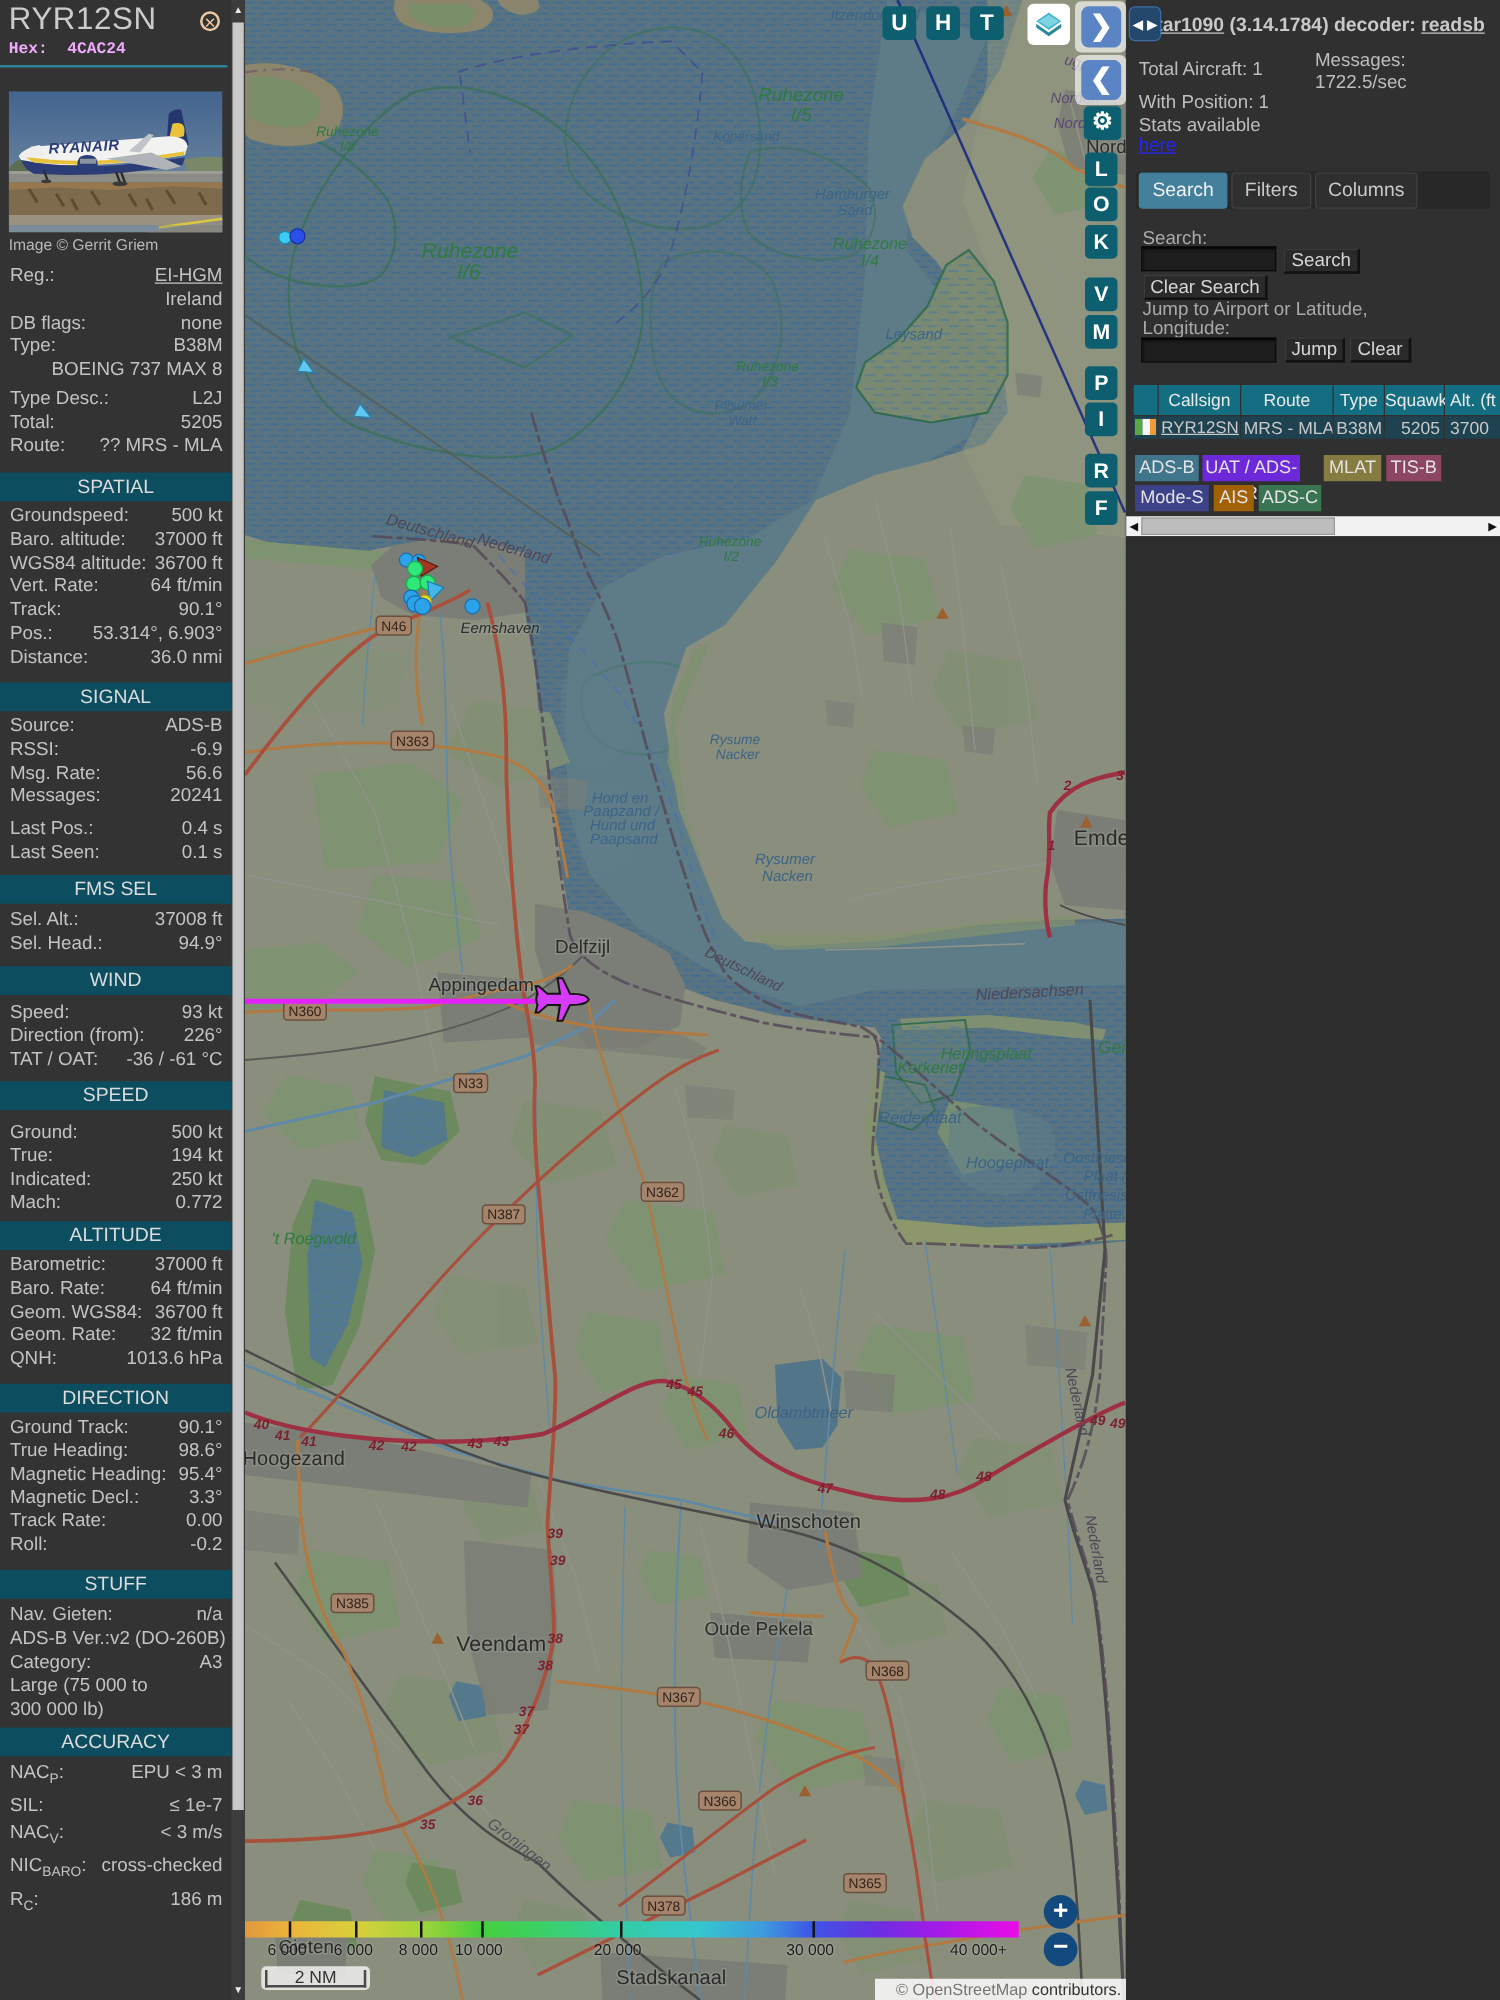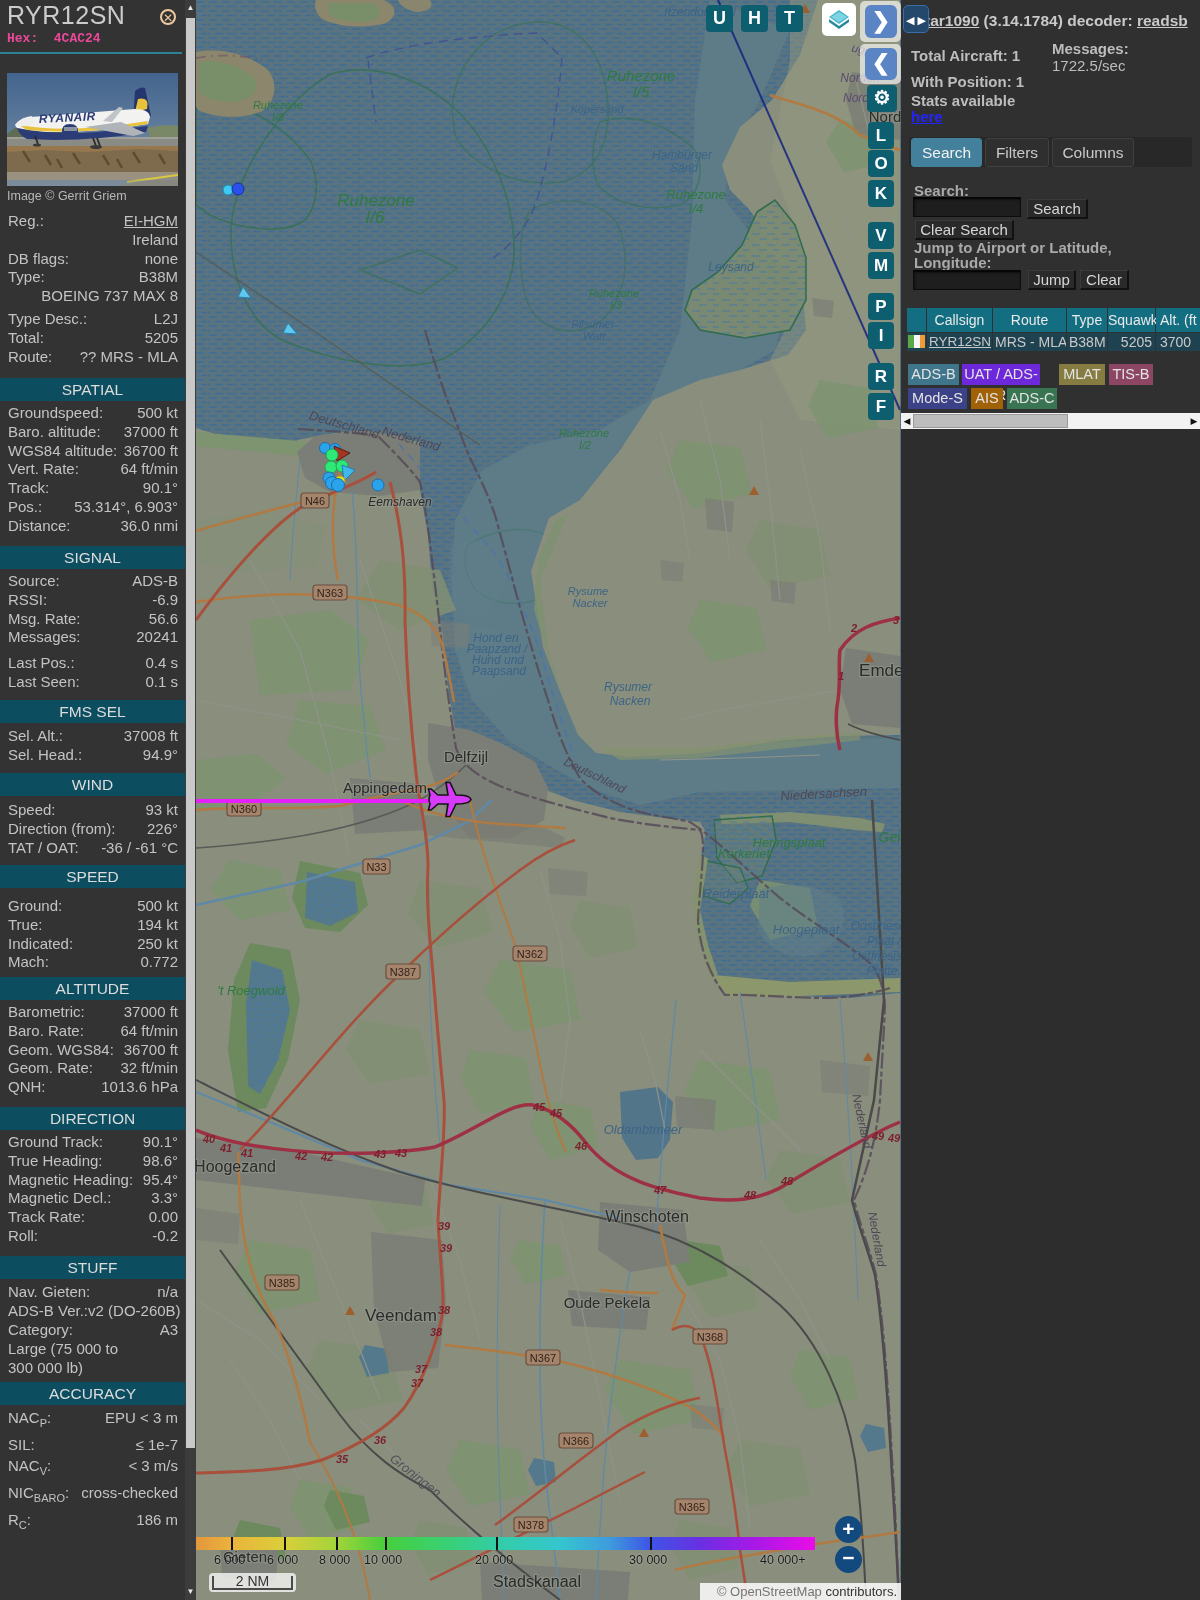--- a/index.html
+++ b/index.html
@@ -5,36 +5,36 @@
 *{box-sizing:border-box}
 body{font-family:"Liberation Sans",sans-serif;-webkit-font-smoothing:antialiased}
 #page{position:relative;width:1200px;height:1600px;overflow:hidden}
 
 #left{position:absolute;left:0;top:0;width:185px;height:1600px;background:#333333;color:#c3c3c3;z-index:5}
 #lsb{position:absolute;left:185px;top:0;width:11px;height:1600px;background:#3c3c3c;z-index:6}
 #lsb .thumb{position:absolute;left:1px;top:18px;width:9px;height:1430px;background:#c9c9c9}
 #lsb .arr{position:absolute;left:0;width:11px;height:16px;color:#e8e8e8;font-size:8px;text-align:center;line-height:16px}
 .titlebig{position:absolute;left:7px;top:1px;font-size:25px;color:#cbcbcb;letter-spacing:.5px}
 .closeb{position:absolute;left:160px;top:9px;width:16px;height:16px;border:2px solid #eec9a0;border-radius:50%;color:#eec9a0;font-size:12px;line-height:15px;text-align:center}
-.hexline{position:absolute;left:7px;top:31px;font-family:"Liberation Mono",monospace;font-weight:bold;font-size:13px;color:#ec4899}
+.hexline{position:absolute;left:7px;top:31px;font-family:"Liberation Mono",monospace;font-weight:bold;font-size:13px;color:#f0abfc}
 .divider{position:absolute;left:0;top:52px;width:182px;height:2px;background:#2d8298}
 #photo{position:absolute;left:7px;top:73px;width:171px;height:113px}
 .photocap{position:absolute;left:7px;top:189px;font-size:12.5px;color:#b8b8b8}
 .rows{position:absolute;left:0;width:185px}
 .row{display:flex;justify-content:space-between;padding:0 7px 0 8px;font-size:15px;line-height:18.8px;white-space:nowrap}
 .row .v{text-align:right}
 .rowr{text-align:right;padding:0 7px;font-size:15px;line-height:18.8px}
 .sec{position:absolute;left:0;width:185px;height:23px;background:#0d4d60;color:#dcdcdc;text-align:center;font-size:15.5px;line-height:23px}
 a.g{color:#c3c3c3;text-decoration:underline}
 sub{font-size:11px}
 .note{position:absolute;left:0;top:1537px;width:183px;text-align:center;font-size:14.5px;line-height:21px;color:#bdbdbd}
 
 #right{position:absolute;left:901px;top:0;width:299px;height:1600px;background:#303030;color:#bdbdbd;z-index:5}
 .r{position:absolute}
-.b{font-weight:bold}
+.b{font-weight:normal}
 #navtg{left:2px;top:5px;width:26px;height:28px;background:#24486b;border:1.5px solid #3a6ea8;border-radius:5px;color:#fff;font-size:11px;text-align:center;line-height:28px;z-index:3}
 #rtitle{left:11px;top:12px;font-size:15.5px;font-weight:bold;color:#c9c9c9;white-space:nowrap;z-index:2}
 #rtitle u{text-decoration:underline}
 .inp{background:#1e1e1e;border:1px solid #0c0c0c;border-top:2px solid #060606;box-shadow:inset 1px 1px 2px #111}
 .btn{background:#2a2a2a;color:#d6d6d6;font-size:15px;text-align:center;border:1px solid #3a3a3a;border-right:2px solid #111;border-bottom:2px solid #111;white-space:nowrap}
 .tabc{left:8px;top:137px;width:283px;height:30px;background:#282828;border-radius:3px}
 .tab{position:absolute;top:0px;height:29px;background:#2f2f2f;border:1px solid #404040;border-radius:3px;color:#c9c9c9;font-size:15.5px;text-align:center;line-height:27px}
 .tab.on{background:#43809b;color:#f2f2f2;border-color:#43809b}
 .hcell{position:absolute;background:#136e82;color:#eaeaea;font-size:14px;text-align:center;line-height:24px;height:24px;top:308px}
 .dcell{position:absolute;background:#1f4250;color:#c9c9c9;font-size:14px;line-height:18px;height:18px;top:333px;white-space:nowrap;overflow:hidden}

